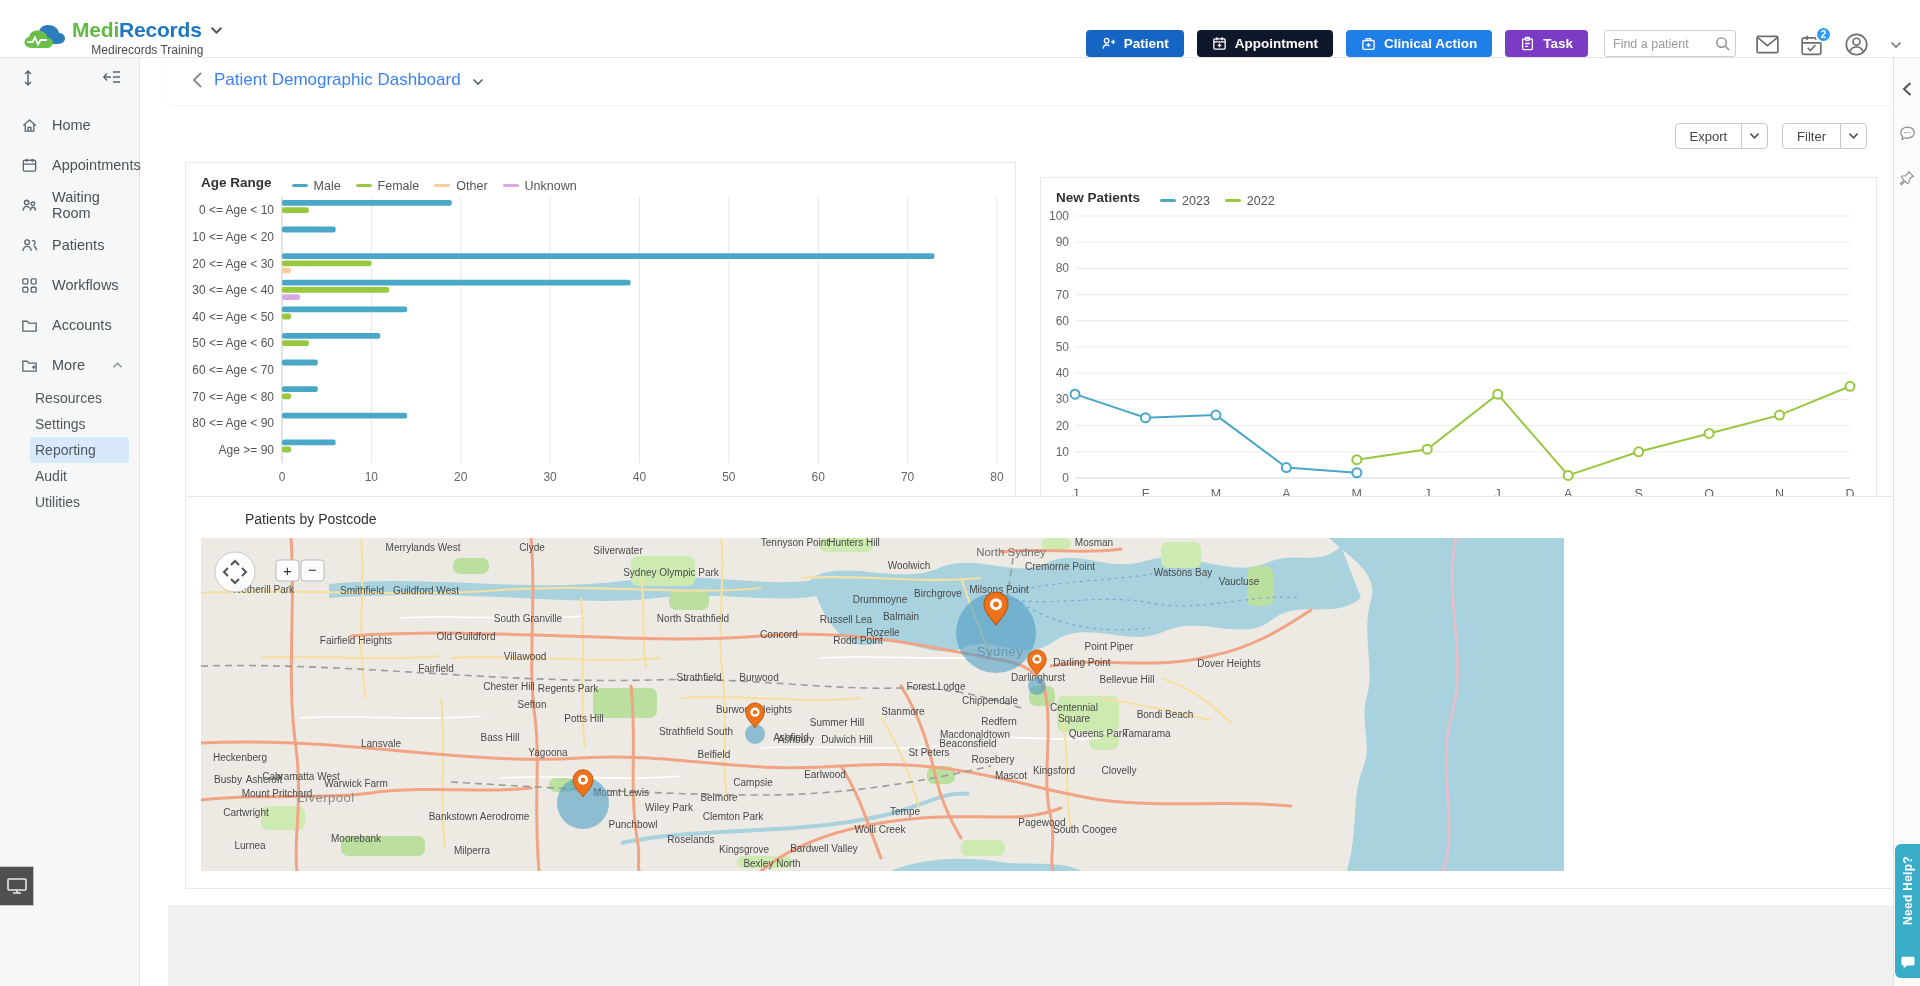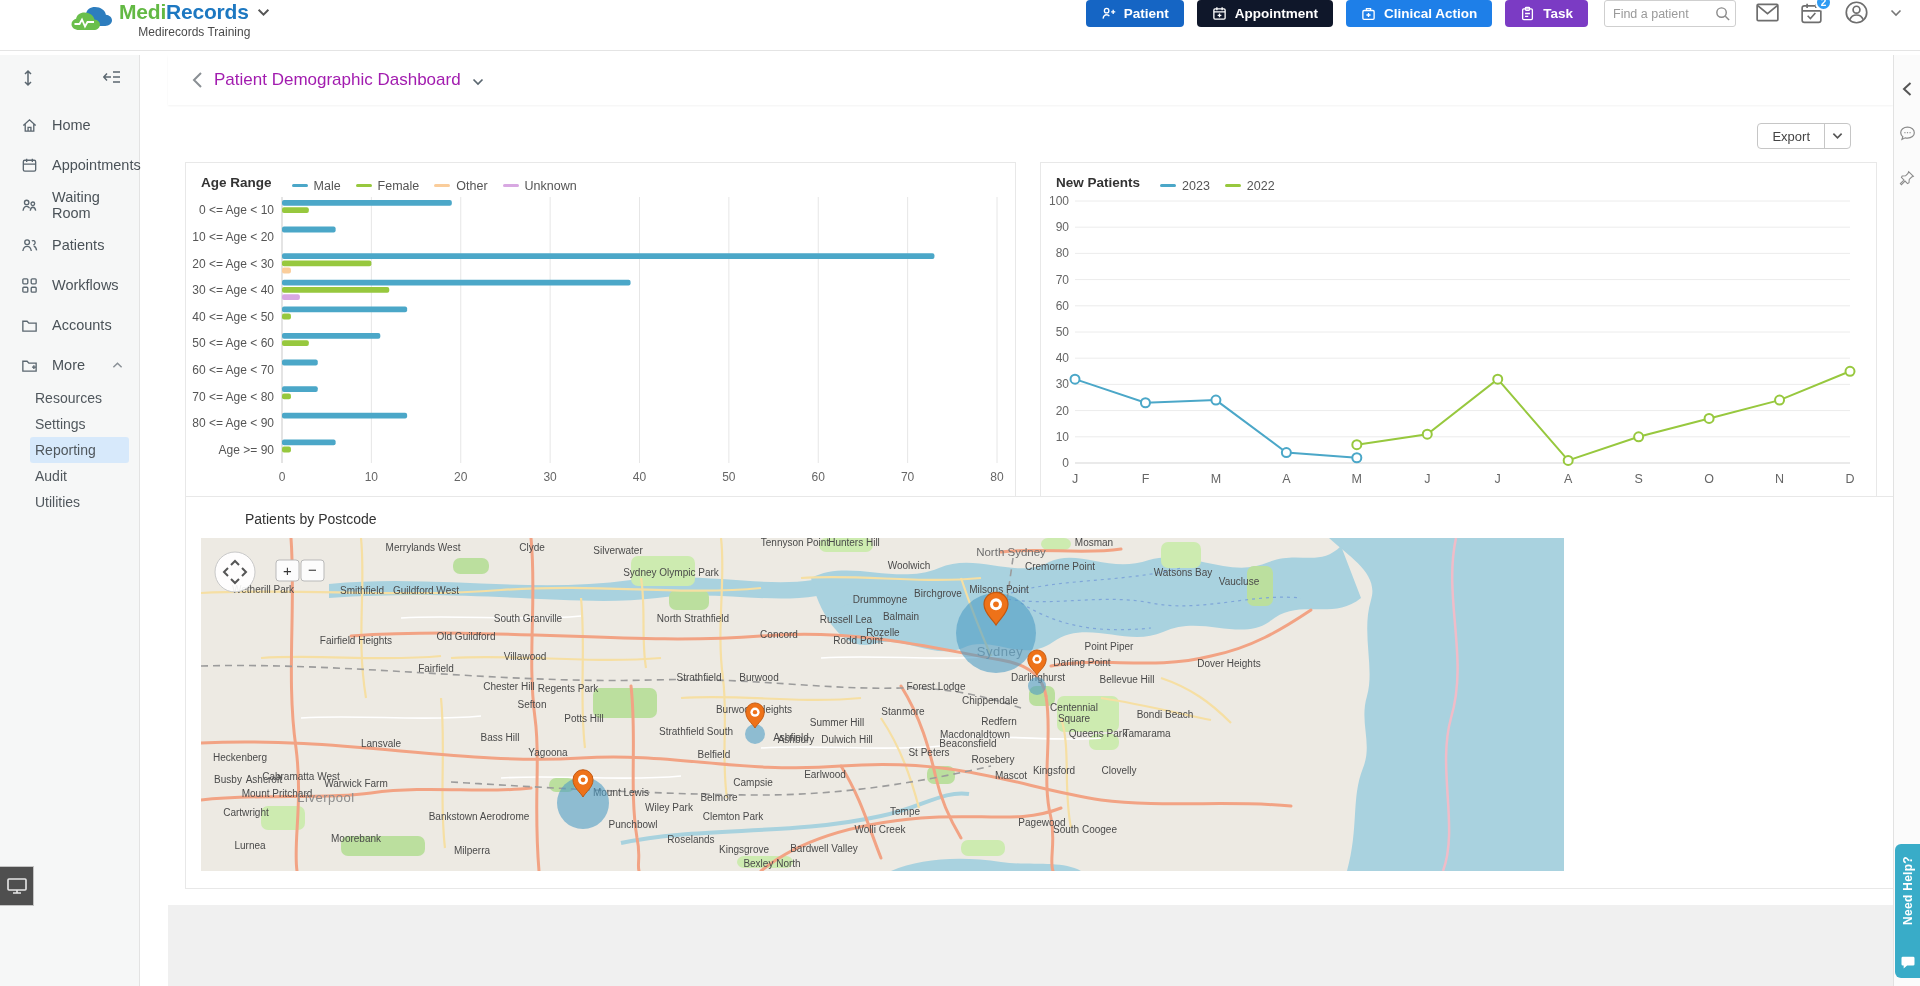--- a/index.html
+++ b/index.html
@@ -1,22 +1,22 @@
 <!DOCTYPE html>
 <html><head>
 <meta charset="utf-8">
 <style>
   * { box-sizing: border-box; margin: 0; padding: 0; }
   html,body { width:1920px; height:986px; }
   body { font-family: "Liberation Sans", sans-serif; background:#fff; }
   .app { position:relative; width:1920px; height:986px; overflow:hidden; background:#fff; }
 
   
-  .topbar { position:absolute; left:0; top:0; width:1920px; height:51px; background:#fff;
-            border-bottom:1px solid #E4E4E4; display:flex; align-items:flex-start; z-index:30;padding-left:47px; }
+  .topbar { position:absolute; left:0; top:0; width:1920px; height:58px; background:#fff;
+            border-bottom:1px solid #E4E4E4; display:flex; align-items:flex-end; z-index:30; }
   .brand { display:flex; align-items:flex-start; margin-left:22px; cursor:pointer; }
   .brand-col { display:flex; flex-direction:column; align-items:center; }
   .brand-line { display:flex; align-items:center; gap:8px; }
   .brand-name { font-size:21px; font-weight:bold; letter-spacing:-0.2px; }
   .brand-name .medi { color:#63B944; } .brand-name .records { color:#1D78C1; }
   .brand-sub { font-size:12px; color:#4A4A4A; margin-top:1px; }
   .top-actions { display:flex; gap:13px; margin-left:auto; }
   .act-btn { height:27px; border:none; border-radius:4px; color:#fff; font-weight:bold;
              font-size:13.5px; display:flex; align-items:center; gap:8px; padding:0 15px;
              font-family:"Liberation Sans", sans-serif; cursor:pointer; }
@@ -43,36 +43,36 @@
   .nav-item .chev { margin-left:auto; margin-right:16px; color:#8A9197; }
   .sub-item { height:26px; line-height:26px; margin:0 10px 0 30px; padding-left:5px; border-radius:3px;
               font-size:14px; color:#50575D; cursor:pointer; }
   .sub-item.active { background:#D7E9FB; }
 
   
   .titlebar { position:absolute; left:168px; top:55px; width:1725px; height:50px; background:#fff;
               display:flex; align-items:center; padding-left:24px; gap:11px;
               box-shadow:0 1px 2px rgba(0,0,0,.05); z-index:10; }
   .titlebar .back { cursor:pointer; display:flex; color:#8A8F94; }
-  .page-title { font-size:17px; color:#a21caf; font-weight:500; }
+  .page-title { font-size:17px; color:#3b82f6; font-weight:500; }
   .titlebar .tcaret { cursor:pointer; color:#5B6770; display:flex; margin-top:3px; }
 
   
   .content { position:absolute; left:168px; top:105px; width:1725px; height:881px; background:#fff; }
   .bottom-strip { position:absolute; left:0; top:800px; width:1725px; height:81px; background:#F0F0F0; }
-  .toolbar { position:absolute; right:42px; top:18px; display:flex; gap:14px;flex-direction:column; }
+  .toolbar { position:absolute; right:26px; top:18px; display:flex; gap:14px; }
   .split-btn { display:flex; border:1px solid #C6C6C6; border-radius:4px; background:#fff; height:26px;
                cursor:pointer; overflow:hidden; }
   .sb-label { padding:0 14px; font-size:13px; color:#444; display:flex; align-items:center; }
   .sb-caret { width:26px; border-left:1px solid #C6C6C6; display:flex; align-items:center;
               justify-content:center; color:#555; }
 
   .card { position:absolute; background:#fff; border:1px solid #E8E8E8; }
   .card-age  { left:17px; top:57px; width:831px; height:335px;text-align:center; }
-  .card-line { left:872px; top:57px; width:837px; height:335px; }
+  .card-line { left:872px; top:72px; width:837px; height:335px; }
   .card-map  { left:17px; top:391px; width:1896px; height:393px;padding-left:44px; }
   .card-head { display:flex; align-items:baseline; gap:20px; padding:12px 0 0 15px; }
   .chart-title { font-size:13.5px; font-weight:bold; color:#333; }
   .legend { display:flex; gap:15px; align-items:center; }
   .leg-item { display:flex; align-items:center; gap:6px; font-size:12.5px; color:#555; }
   .leg-dash { width:16px; height:3px; border-radius:1.5px; display:inline-block; }
   .chart-svg { display:block; }
 
   .map-title { font-size:14px; color:#333; font-weight:500; padding:14px 0 0 15px; }
   .map-svg { position:absolute; left:15px; top:41px; }

